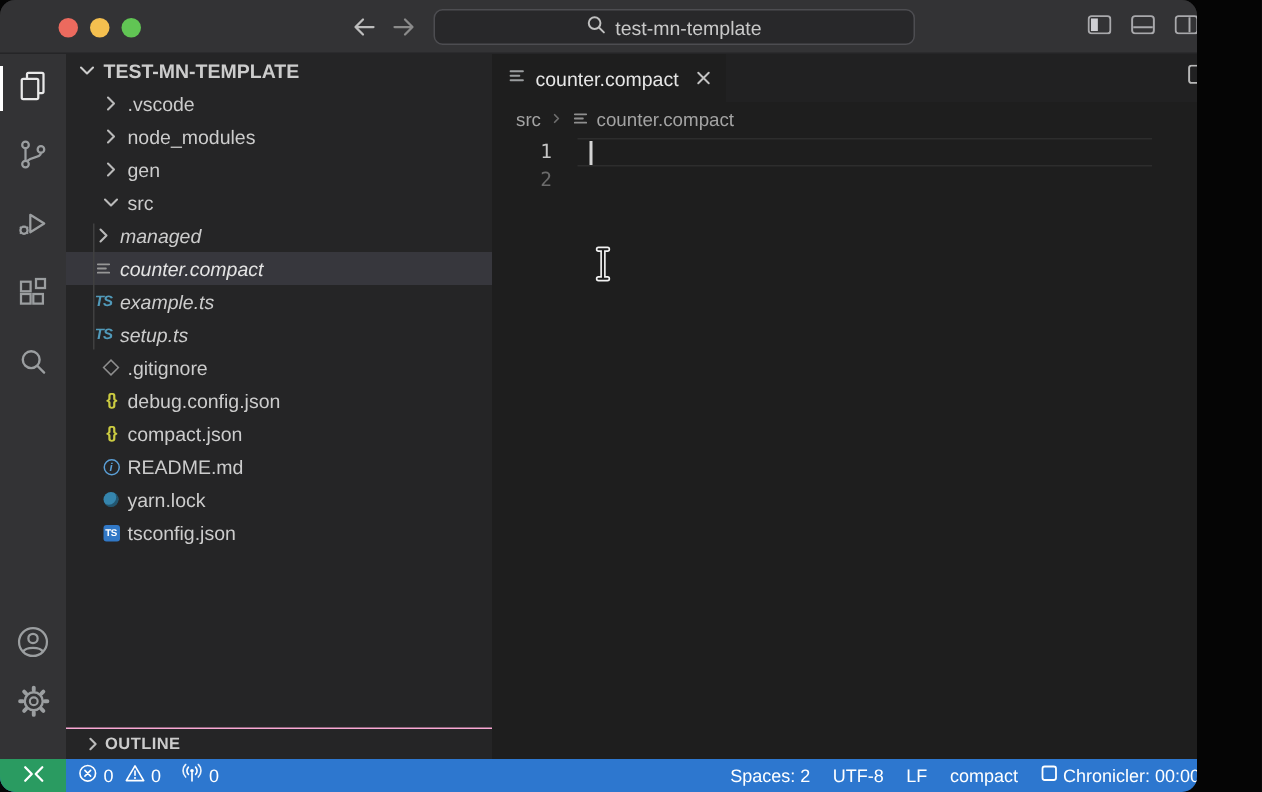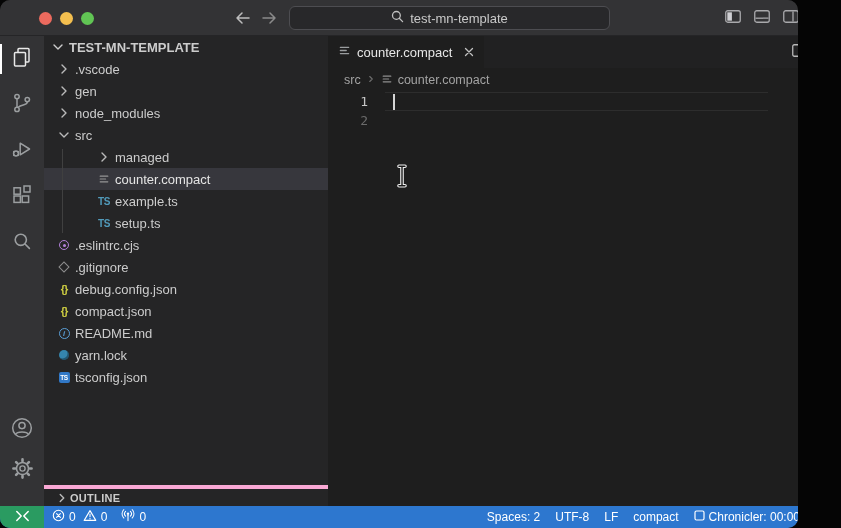--- a/index.html
+++ b/index.html
@@ -41,23 +41,23 @@
 
   
   .sidebar { width:284px; background:#252526; position:relative; flex:none;
     color:#cccccc; font-size:13px; }
   .sb-header { height:34px; display:flex; align-items:center; padding:0 12px 0 16px;
     font-size:11px; letter-spacing:0.4px; color:#bbbbbb; }
   .sb-header .grow { flex:1; }
   .dots { width:3px; height:3px; border-radius:50%; background:currentColor;
     box-shadow:-5px 0 0 currentColor, 5px 0 0 currentColor; color:#c5c5c5; }
   .tree { position:relative; }
-  .row { height:22px; display:flex; align-items:center; padding-left:12px; cursor:pointer; }
+  .row { height:22px; display:flex; align-items:center; padding-left:22px; cursor:pointer; }
   .row.root { padding-left:6px; font-weight:bold; }
-  .row.lvl2 { padding-left:52px; }
+  .row.lvl2 { padding-left:17px;font-style:italic; }
   .row.selected { background:#37373d; color:#e4e4e4; }
   .slot { width:16px; height:16px; flex:none; display:flex; align-items:center; justify-content:center; }
   .label { margin-left:3px; white-space:nowrap; }
   .chev svg { display:block; }
   .chev.down svg { transform:rotate(90deg); }
   .guide { position:absolute; left:18px; top:113px; width:1px; height:84px; background:#404040; }
 
   .ts-text { font-size:10px; font-weight:bold; color:#519aba; letter-spacing:-0.5px; }
   .json-braces { font-size:11px; font-weight:bold; color:#cbcb41; letter-spacing:-1px; }
   .tsconfig-badge { width:11px; height:11px; background:#3178c6; border-radius:2px;
@@ -68,21 +68,21 @@
   .eslint-ring i { width:3px; height:3px; border-radius:50%; background:#b180d7; }
   .git-diamond { width:8px; height:8px; border:1.4px solid #8e8e8e; transform:rotate(45deg); }
   .info-circle { width:11px; height:11px; border-radius:50%; border:1.2px solid #5b9fd6;
     color:#5b9fd6; font-size:7.5px; display:flex; align-items:center; justify-content:center;
     font-style:italic; font-weight:bold; }
   .yarn-ball { width:10px; height:10px; border-radius:50%; background:#3585ad;
     box-shadow:inset -1.5px -1.5px 0 rgba(0,0,0,0.35); }
 
   .sb-sections { position:absolute; left:0; right:0; bottom:0; }
   .sb-section { height:21px; display:flex; align-items:center; padding-left:10px;
-    border-top:4px solid #f9a8d4; font-size:11px; font-weight:bold; color:#cccccc;
+    border-top:1px solid #f9a8d4; font-size:11px; font-weight:bold; color:#cccccc;
     letter-spacing:0.3px; }
 
   
   .editor { flex:1; position:relative; background:#1e1e1e; }
   .tabbar { height:32px; background:#212122; display:flex; align-items:stretch; }
   .tab { width:156px; background:#1e1e1e; display:flex; align-items:center; padding:0 10px;
     color:#e6e6e6; font-size:13px; gap:6px; }
   .tab .close { margin-left:auto; color:#c2c2c2; display:flex; }
   .tab-actions { margin-left:auto; display:flex; align-items:center; gap:16px;
     padding-right:15px; color:#b8b8b8; }
@@ -266,30 +266,30 @@
             </span>
           <span class="label">.vscode</span>
         </div>
 
         <div class="row">
           <span class="slot chev">
               <svg width="16" height="16" viewBox="0 0 16 16">
                 <path d="M6 4 l4 4 -4 4" stroke="#bababa" stroke-width="1.4" fill="none" stroke-linecap="round" stroke-linejoin="round"></path>
               </svg>
             </span>
-          <span class="label">gen</span>
+          <span class="label">node_modules</span>
         </div>
 
         <div class="row">
           <span class="slot chev">
               <svg width="16" height="16" viewBox="0 0 16 16">
                 <path d="M6 4 l4 4 -4 4" stroke="#bababa" stroke-width="1.4" fill="none" stroke-linecap="round" stroke-linejoin="round"></path>
               </svg>
             </span>
-          <span class="label">node_modules</span>
+          <span class="label">gen</span>
         </div>
 
         <div class="row">
           <span class="slot chev down">
               <svg width="16" height="16" viewBox="0 0 16 16">
                 <path d="M6 4 l4 4 -4 4" stroke="#bababa" stroke-width="1.4" fill="none" stroke-linecap="round" stroke-linejoin="round"></path>
               </svg>
             </span>
           <span class="label">src</span>
         </div>
@@ -320,28 +320,20 @@
         </div>
 
         <div class="row lvl2">
           <span class="slot">
               <span class="ts-text">TS</span>
             </span>
           <span class="label">setup.ts</span>
         </div>
 
 
-        <div class="row">
-          <span class="slot">
-              <span class="eslint-ring">
-                <i></i>
-              </span>
-            </span>
-          <span class="label">.eslintrc.cjs</span>
-        </div>
 
         <div class="row">
           <span class="slot">
               <span class="git-diamond"></span>
             </span>
           <span class="label">.gitignore</span>
         </div>
 
         <div class="row">
           <span class="slot">

